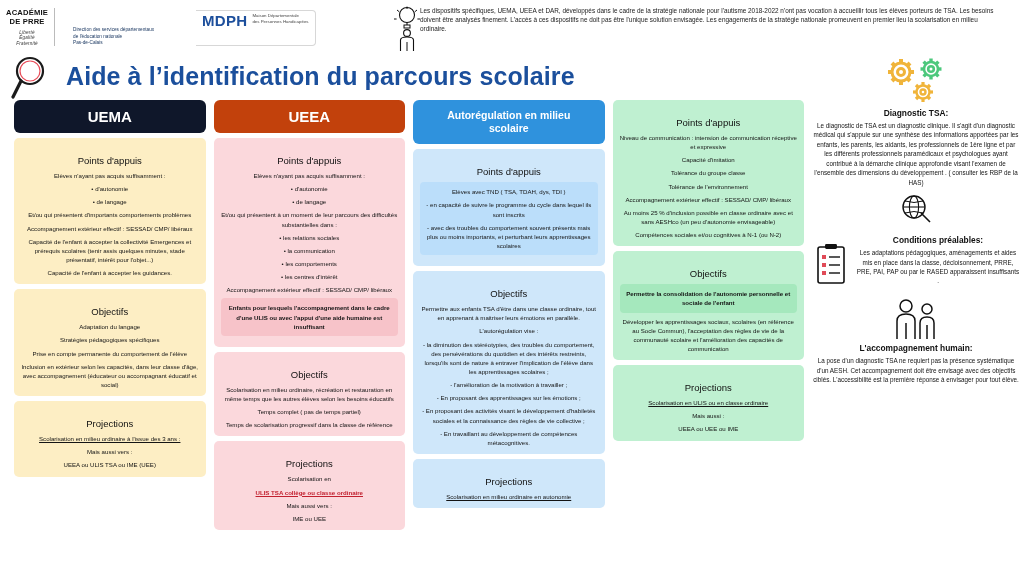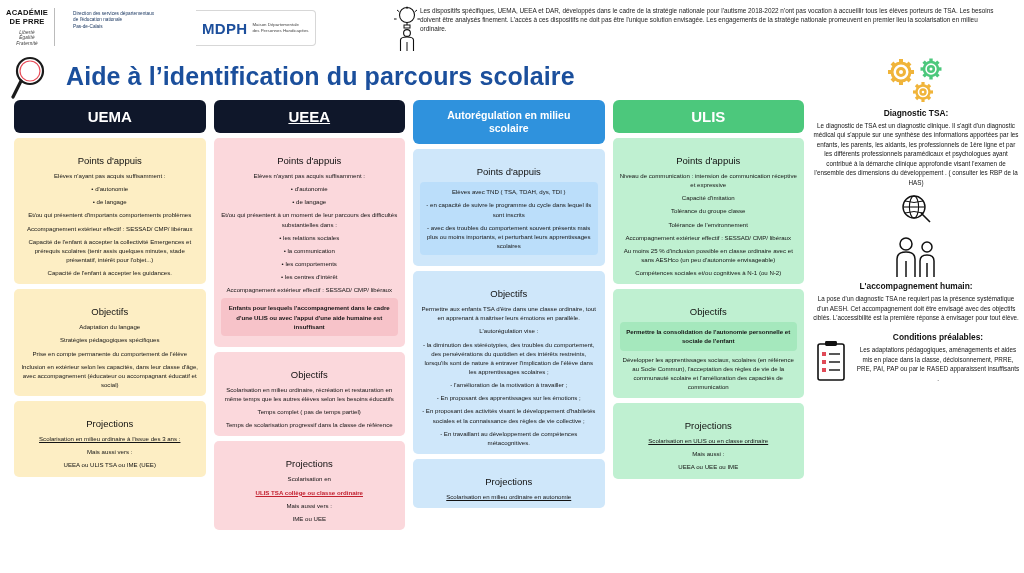--- a/index.html
+++ b/index.html
@@ -9,21 +9,21 @@
     background: #ffffff;
     font-family: "Liberation Sans", sans-serif;
     overflow: hidden;
     position: relative;
   }
 
   
   .header { position: relative; height: 58px; }
   .logo-academie {
     position: absolute; left: 6px; top: 8px;
-    display: flex; align-items: flex-start; gap: 18px;
+    display: flex; align-items: flex-end; gap: 18px;
   }
   .logo-academie .marianne {
     font-size: 6.2px; line-height: 1.22; font-weight: bold;
     color: #111; text-align: center; letter-spacing: .2px;
     border-right: 1px solid #bbb; padding-right: 6px;
   }
   .logo-academie .marianne .big { font-size: 7.6px; display: block; }
   .logo-academie .marianne .devise {
     font-weight: normal; font-style: italic; font-size: 4.6px;
     margin-top: 3px; color: #333;
@@ -45,21 +45,21 @@
     background: #fff; color: #173f7c;
     font-size: 9px; font-weight: bold;
     display: flex; align-items: center; justify-content: center;
   }
   .pdc .pdc-txt { line-height: 1.05; }
   .pdc .pdc-t1 { font-size: 11.5px; font-weight: bold; letter-spacing: -.2px; }
   .pdc .pdc-t2 { font-size: 6px; font-style: italic; color: #cfd9ea; }
   .mdph-box {
     background: #fff; border: 1px solid #d7d7d7; border-left: none;
     border-radius: 0 4px 4px 0; padding: 2px 6px; display: flex;
-    align-items: center; gap: 5px;
+    align-items: flex-start; gap: 5px;
   }
   .mdph-box .mdph-mark { line-height: 1; }
   .mdph-box .mdph-m1 { font-size: 15px; font-weight: bold; color: #1d4f9c; letter-spacing: .3px; }
   .mdph-box .mdph-sub { font-size: 4.4px; color: #444; line-height: 1.3; max-width: 86px; }
 
   .header-note {
     position: absolute; left: 420px; top: 6px; width: 586px;
     font-size: 6.4px; line-height: 1.42; color: #1b1b1b; text-align: left;
   }
   .bulb {
@@ -81,21 +81,21 @@
     width: 790px; display: flex; gap: 8px;
   }
   .col { width: 196px; }
   .col-head {
     border-radius: 6px; color: #fff; text-align: center;
     font-weight: bold; padding: 8px 4px; margin-bottom: 5px;
   }
   .col-head .ch-label { display: block; }
 
   .col.uema .col-head { background: #0f172a; font-size: 15px; }
-  .col.ueea .col-head { background: #0f172a; font-size: 15px; text-decoration: underline; }
+  .col.ueea .col-head { background: #c2410c; font-size: 15px; }
   .col.auto .col-head { background: #2f92dd; font-size: 10.5px; line-height: 1.25; padding: 9px 16px; }
   .col.ulis .col-head { background: #4cc87c; font-size: 15px; }
 
   .block { border-radius: 5px; margin-bottom: 5px; padding: 5px 7px 7px; }
   .block h4 {
     margin: 12px 0 5px; text-align: center; font-size: 9.5px; font-weight: normal; color: #111;
   }
   .block .line {
     font-size: 6.1px; line-height: 1.5; text-align: center; color: #141414;
     margin: 0 0 4px;
@@ -290,23 +290,20 @@
 
     <div class="block">
       <h4>Projections</h4>
       <div class="line">
         <span class="u">Scolarisation en milieu ordinaire en autonomie</span>
       </div>
     </div>
   </div>
 
   <div class="col ulis">
-    <div class="col-head">
-      <span class="ch-label">ULIS</span>
-    </div>
 
     <div class="block">
       <h4>Points d'appuis</h4>
       <div class="line">Niveau de communication : intension de communication réceptive et expressive</div>
       <div class="line">Capacité d'imitation</div>
       <div class="line">Tolérance du groupe classe</div>
       <div class="line">Tolérance de l'environnement</div>
       <div class="line">Accompagnement extérieur effectif : SESSAD/ CMP/ libéraux</div>
       <div class="line">Au moins 25 % d'inclusion possible en classe ordinaire avec et sans AESHco (un peu d'autonomie envisageable)</div>
       <div class="line">Compétences sociales et/ou cognitives à N-1 (ou N-2)</div>
@@ -387,52 +384,52 @@
         <circle cx="15" cy="16" r="11" fill="none" stroke="#111" stroke-width="1.4"></circle>
         <ellipse cx="15" cy="16" rx="4.6" ry="11" fill="none" stroke="#111" stroke-width="1.1"></ellipse>
         <line x1="4" y1="16" x2="26" y2="16" stroke="#111" stroke-width="1.1"></line>
         <path d="M6 10 Q15 13 24 10" fill="none" stroke="#111" stroke-width="1"></path>
         <path d="M6 22 Q15 19 24 22" fill="none" stroke="#111" stroke-width="1"></path>
         <path d="M22 22 l9 9" stroke="#111" stroke-width="1.6"></path>
       </svg>
     </div>
   </div>
 
+  <div class="right-sec right-flex">
+    <div class="ico-col">
+      <svg width="34" height="44" viewBox="0 0 34 44">
+        <rect x="4" y="4" width="26" height="36" rx="2" fill="none" stroke="#111" stroke-width="1.6"></rect>
+        <rect x="11" y="1" width="12" height="5" rx="1.4" fill="#111"></rect>
+        <g fill="#e04a57">
+          <rect x="8" y="12" width="4" height="4"></rect>
+            <rect x="8" y="20" width="4" height="4"></rect>
+            <rect x="8" y="28" width="4" height="4"></rect>
+        </g>
+        <g stroke="#111" stroke-width="1.4">
+          <line x1="15" y1="14" x2="26" y2="14"></line>
+            <line x1="15" y1="22" x2="26" y2="22"></line>
+            <line x1="15" y1="30" x2="26" y2="30"></line>
+        </g>
+      </svg>
+    </div>
+    <div class="txt-col">
+      <h5>Conditions préalables:</h5>
+      <p>Les adaptations pédagogiques, aménagements et aides mis en place dans la classe, décloisonnement, PRRE, PRE, PAI, PAP ou par le RASED apparaissent insuffisants .</p>
+    </div>
+  </div>
+
   <div class="right-sec">
     <div class="right-ico">
       <svg width="54" height="44" viewBox="0 0 54 44">
         <g fill="none" stroke="#111" stroke-width="1.5">
           <circle cx="17" cy="9" r="6"></circle>
           <path d="M8 42 V24 Q8 17 17 17 Q26 17 26 24 V42"></path>
           <line x1="17" y1="26" x2="17" y2="42"></line>
           <circle cx="38" cy="12" r="5"></circle>
           <path d="M31 42 V26 Q31 20 38 20 Q45 20 45 26 V42"></path>
           <line x1="38" y1="28" x2="38" y2="42"></line>
         </g>
       </svg>
     </div>
     <h5>L'accompagnement humain:</h5>
     <p>La pose d'un diagnostic TSA ne requiert pas la présence systématique d'un AESH. Cet accompagnement doit être envisagé avec des objectifs ciblés. L'accessibilité est la première réponse à envisager pour tout élève.</p>
   </div>
-
-  <div class="right-sec right-flex">
-    <div class="ico-col">
-      <svg width="34" height="44" viewBox="0 0 34 44">
-        <rect x="4" y="4" width="26" height="36" rx="2" fill="none" stroke="#111" stroke-width="1.6"></rect>
-        <rect x="11" y="1" width="12" height="5" rx="1.4" fill="#111"></rect>
-        <g fill="#e04a57">
-          <rect x="8" y="12" width="4" height="4"></rect>
-            <rect x="8" y="20" width="4" height="4"></rect>
-            <rect x="8" y="28" width="4" height="4"></rect>
-        </g>
-        <g stroke="#111" stroke-width="1.4">
-          <line x1="15" y1="14" x2="26" y2="14"></line>
-            <line x1="15" y1="22" x2="26" y2="22"></line>
-            <line x1="15" y1="30" x2="26" y2="30"></line>
-        </g>
-      </svg>
-    </div>
-    <div class="txt-col">
-      <h5>Conditions préalables:</h5>
-      <p>Les adaptations pédagogiques, aménagements et aides mis en place dans la classe, décloisonnement, PRRE, PRE, PAI, PAP ou par le RASED apparaissent insuffisants .</p>
-    </div>
-  </div>
 </div>
 
 </body></html>

